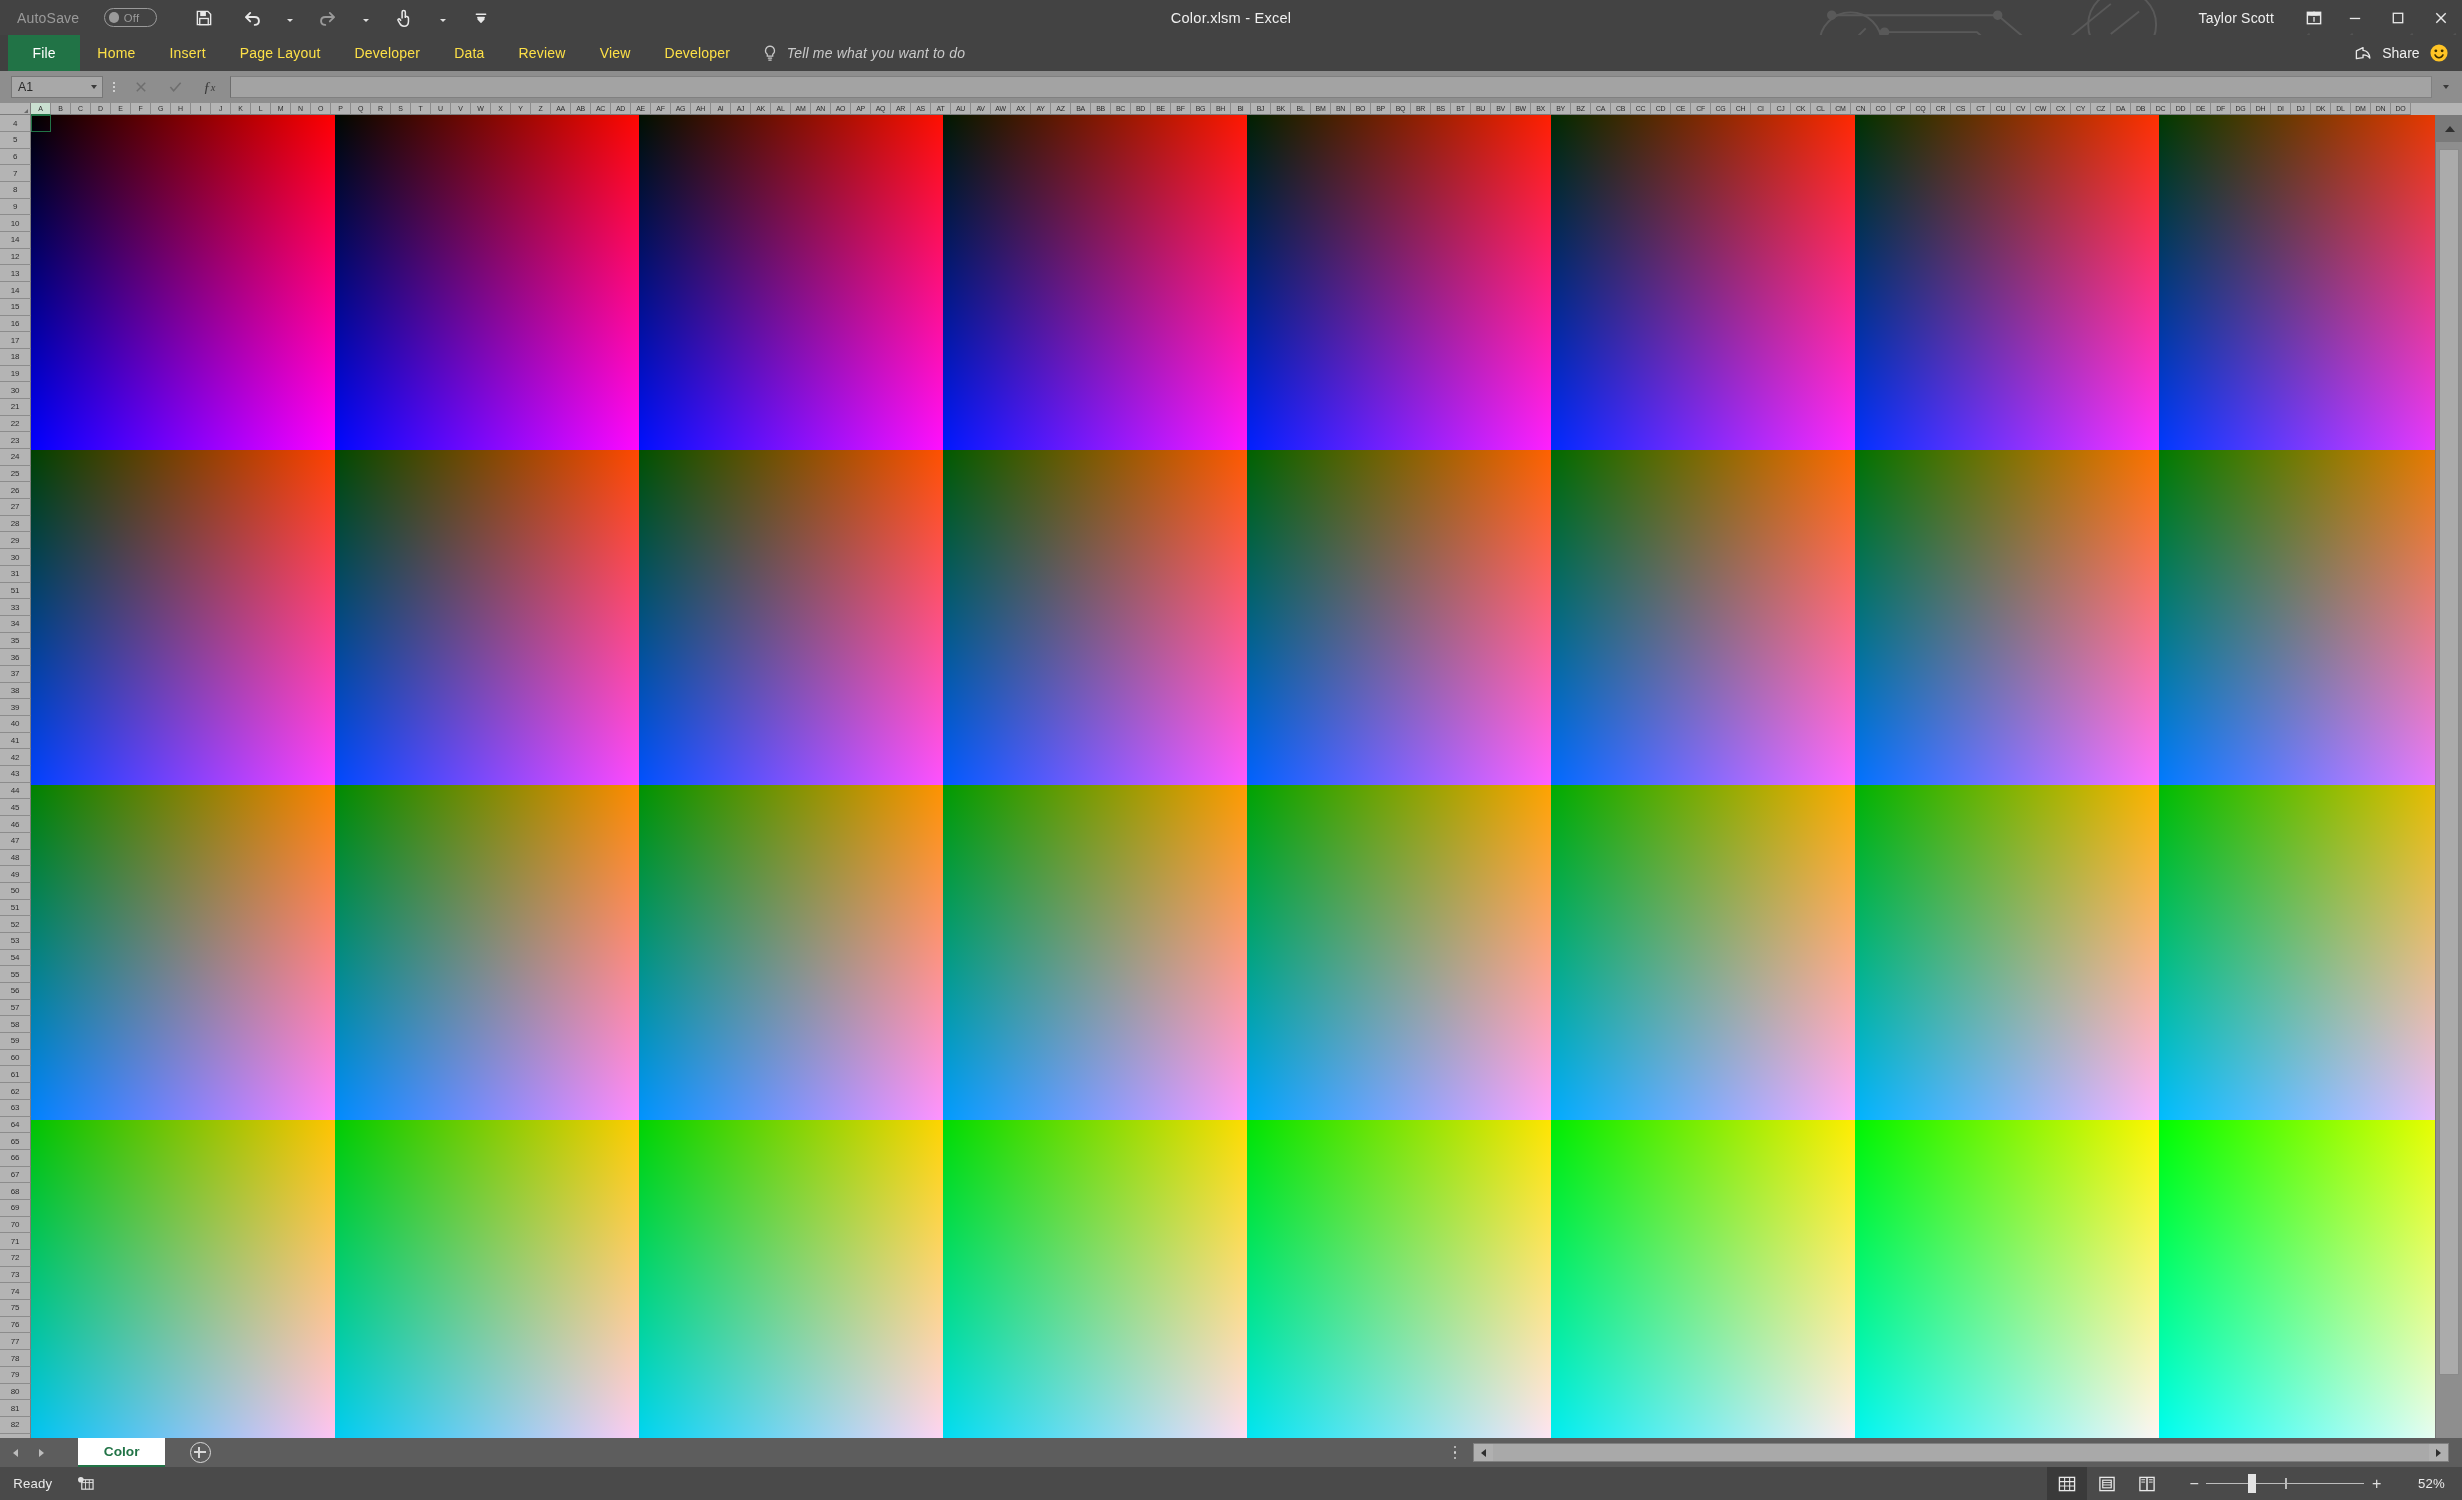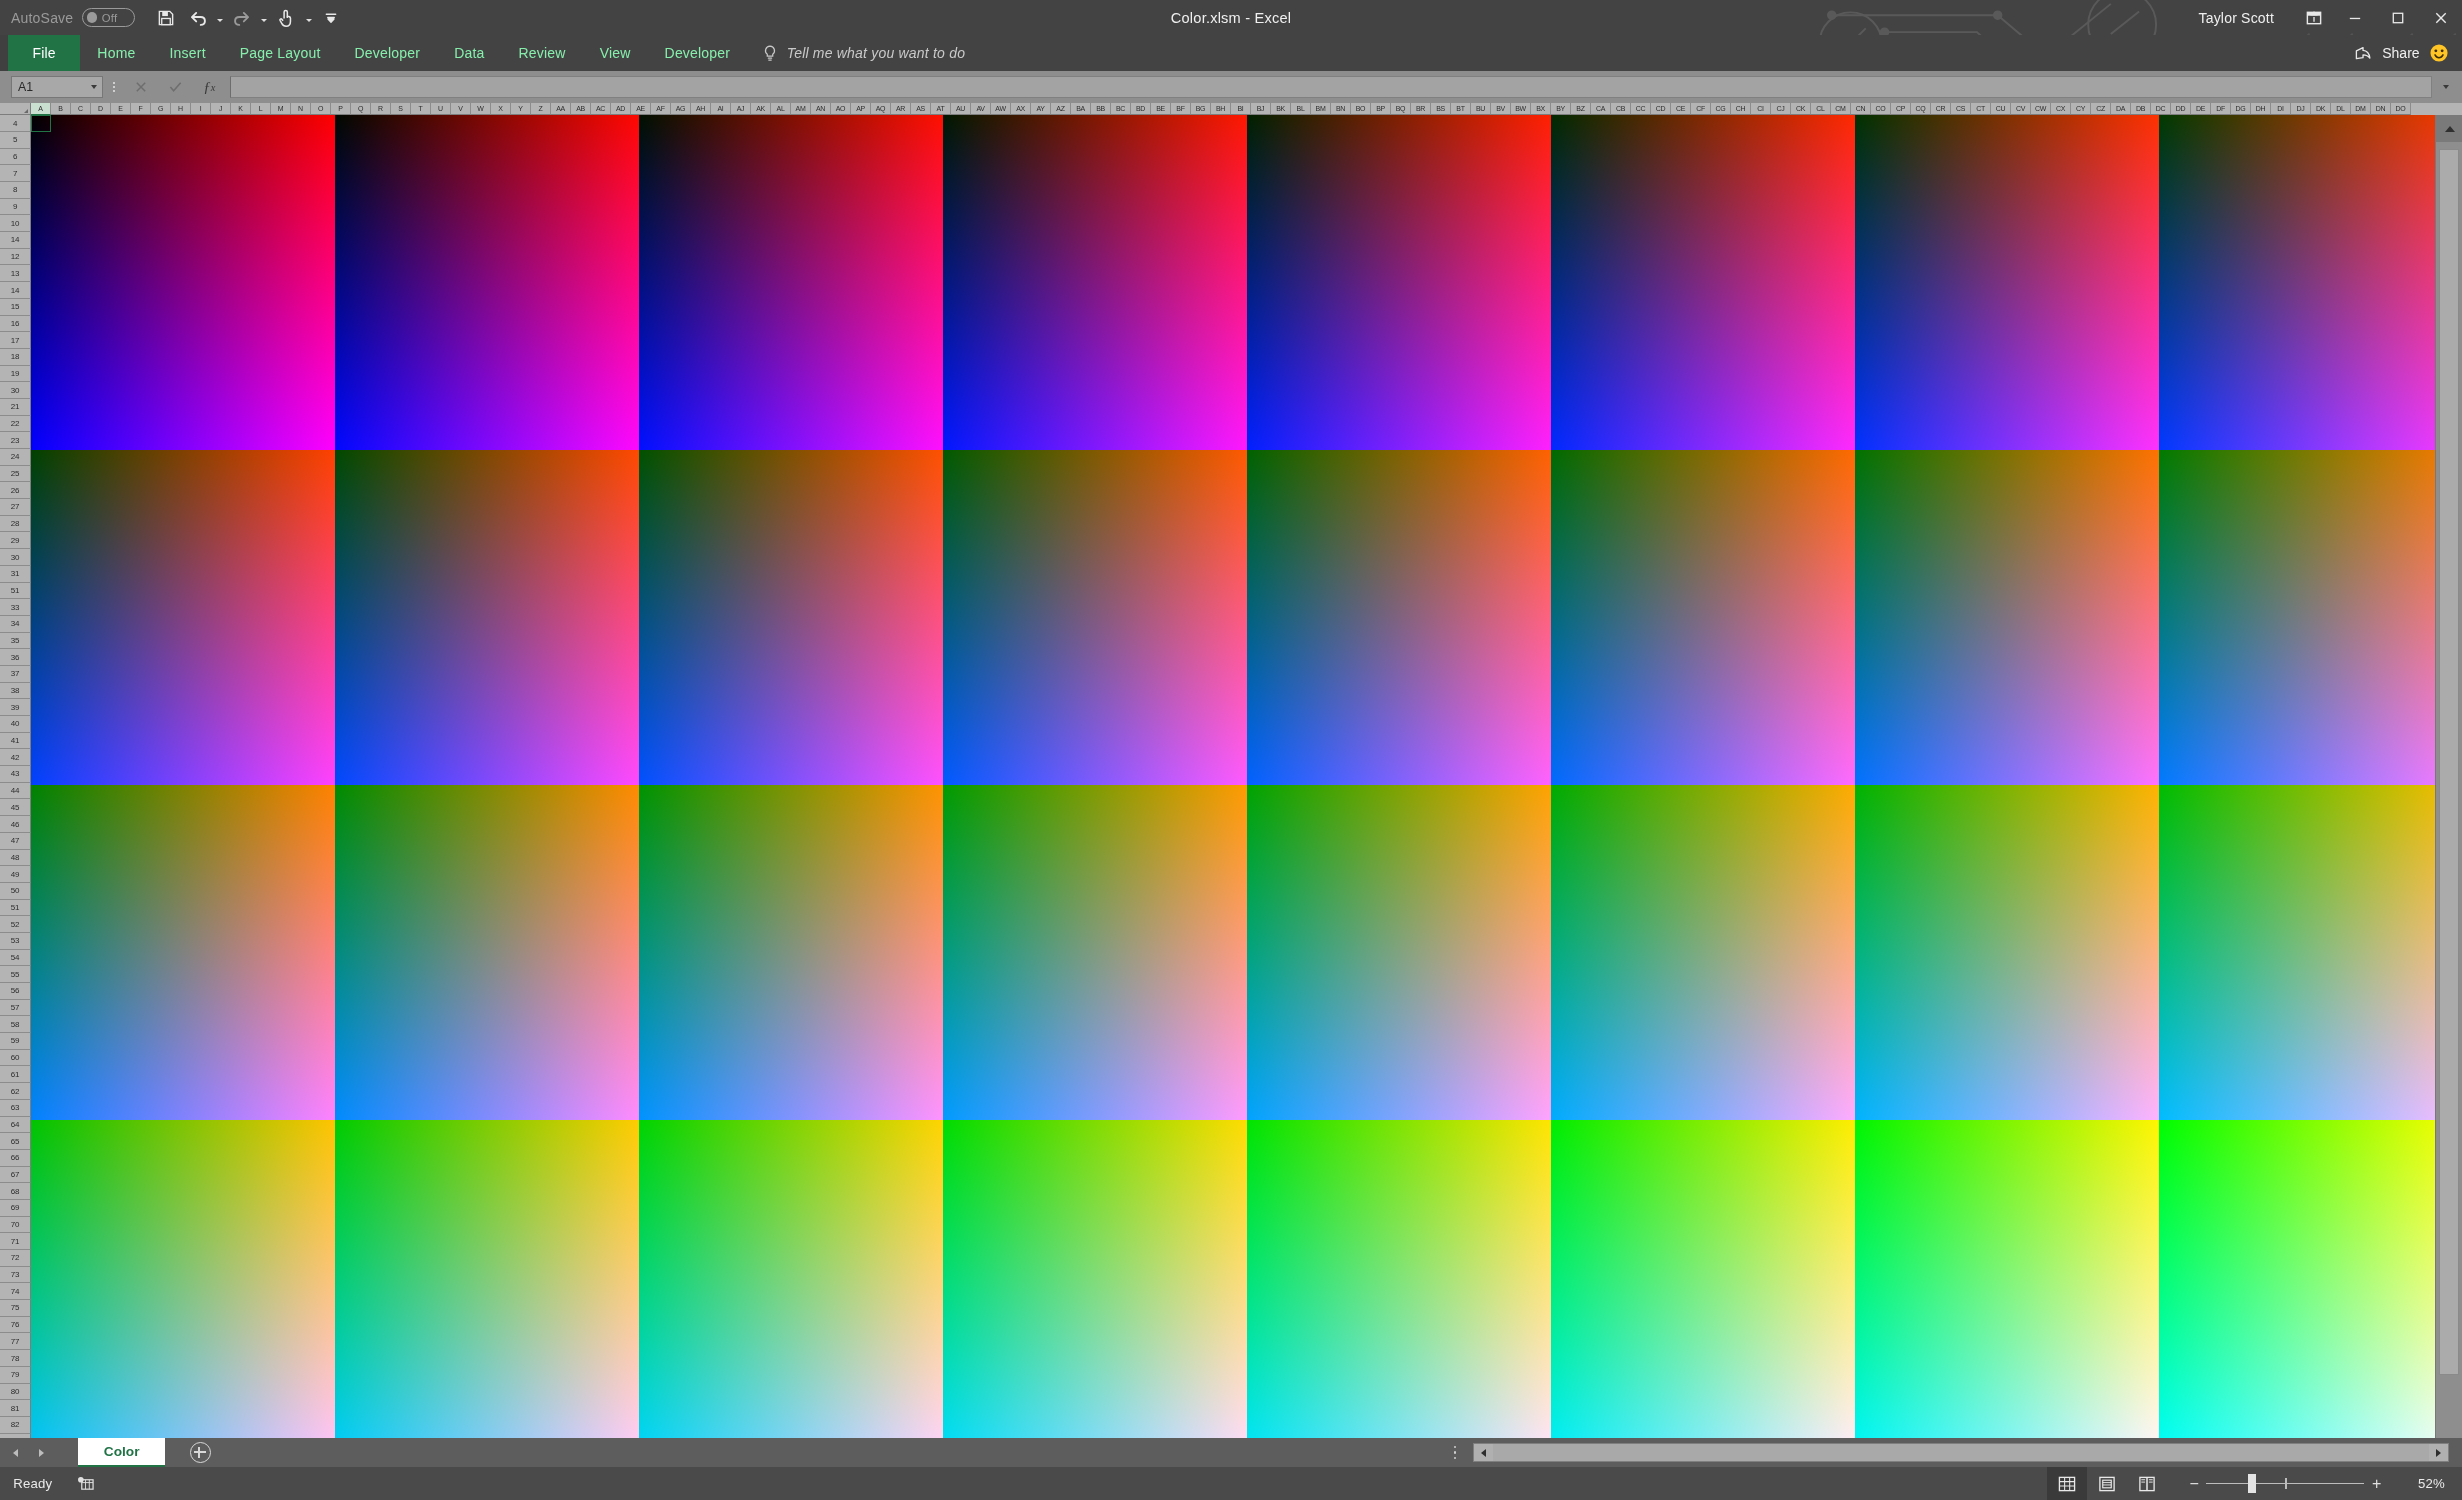--- a/index.html
+++ b/index.html
@@ -11,21 +11,21 @@
     background: #404040;
   }
   body { position: relative; }
 
   
   .titlebar {
     position: absolute; left: 0; top: 0; width: 2462px; height: 35px;
     background: #434343; color: #e8e8e8;
     display: flex; align-items: center;
   }
-  .qat { display: flex; align-items: center; padding-left: 11px; gap: 0px; height: 35px; }
+  .qat { display: flex; align-items: center; padding-left: 17px; gap: 16px; height: 35px; }
   .autosave-lbl {
     font-size: 14px; color: #9a9a9a; margin-right: 8.5px; letter-spacing: 0.2px;
   }
   .toggle {
     width: 53px; height: 19px; border-radius: 9.4px;
     border: 1.5px solid #9a9a9a; position: relative;
     display: inline-flex; align-items: center; margin-right: 15px;
   }
   .toggle .knob {
     width: 10.4px; height: 10.4px; border-radius: 50%;
@@ -74,21 +74,21 @@
     opacity: .22; pointer-events: none; overflow: hidden;
   }
 
   
   .ribbon {
     position: absolute; left: 8px; top: 35px; width: 2462px; height: 36px;
     background: #434343; display: flex; align-items: stretch;
   }
   .tab {
     display: flex; align-items: center; padding: 0 17px;
-    font-size: 14px; color: #86efac; letter-spacing: 0.2px; height: 36px;
+    font-size: 14px; color: #fde047; letter-spacing: 0.2px; height: 36px;
   }
   .tab.file {
     background: #217346; color: #fff; padding: 0 24.5px; font-weight: 400;
   }
   .tellme {
     display: flex; align-items: center; gap: 8.5px; padding-left: 15px;
     font-size: 14px; color: #c9c9c9; font-style: italic; letter-spacing: 0.2px;
   }
 
   

